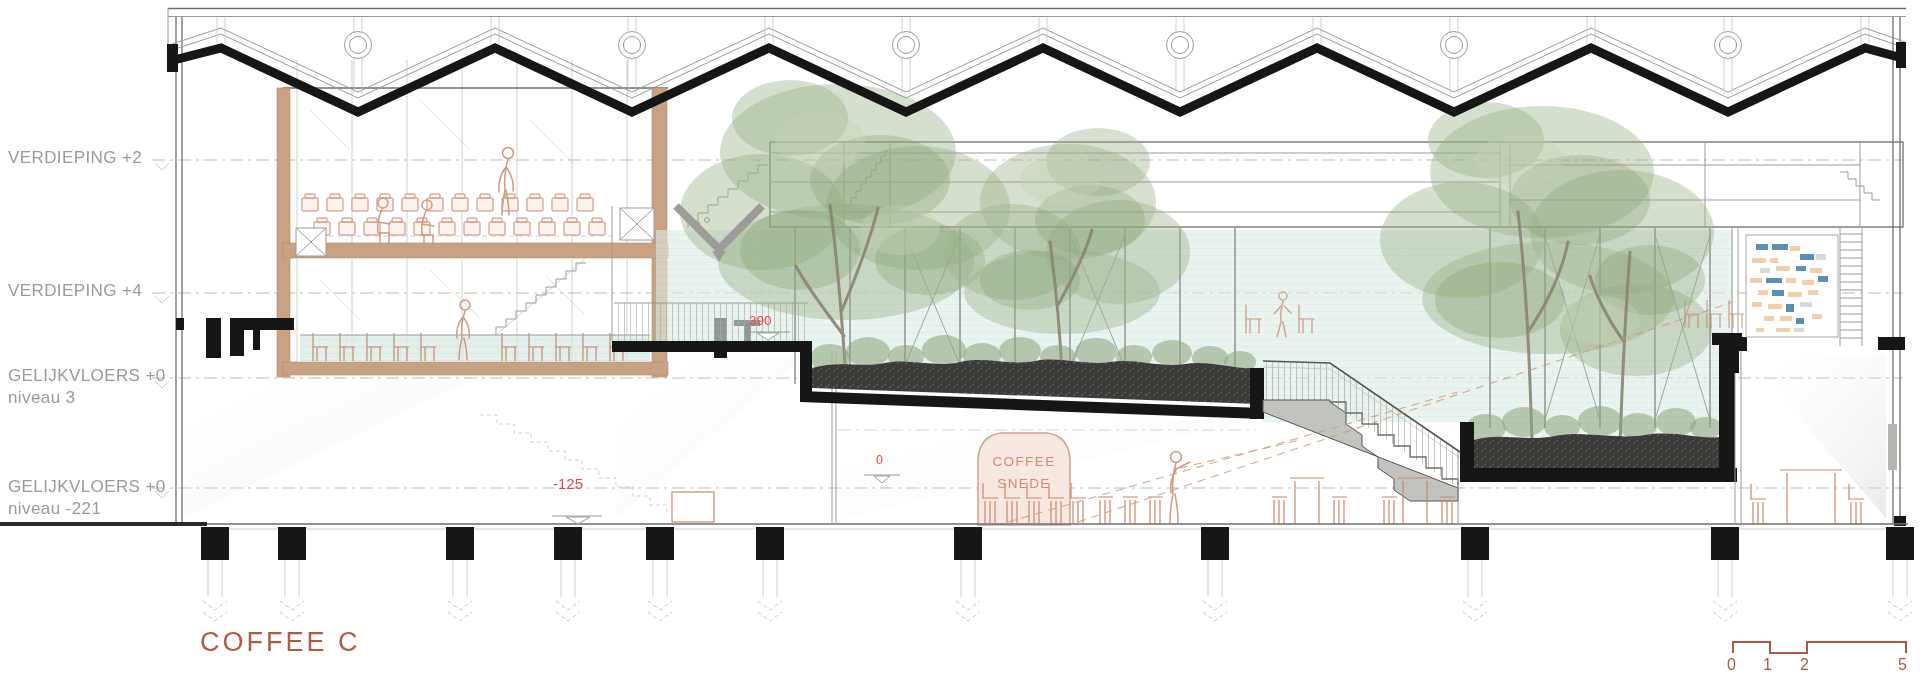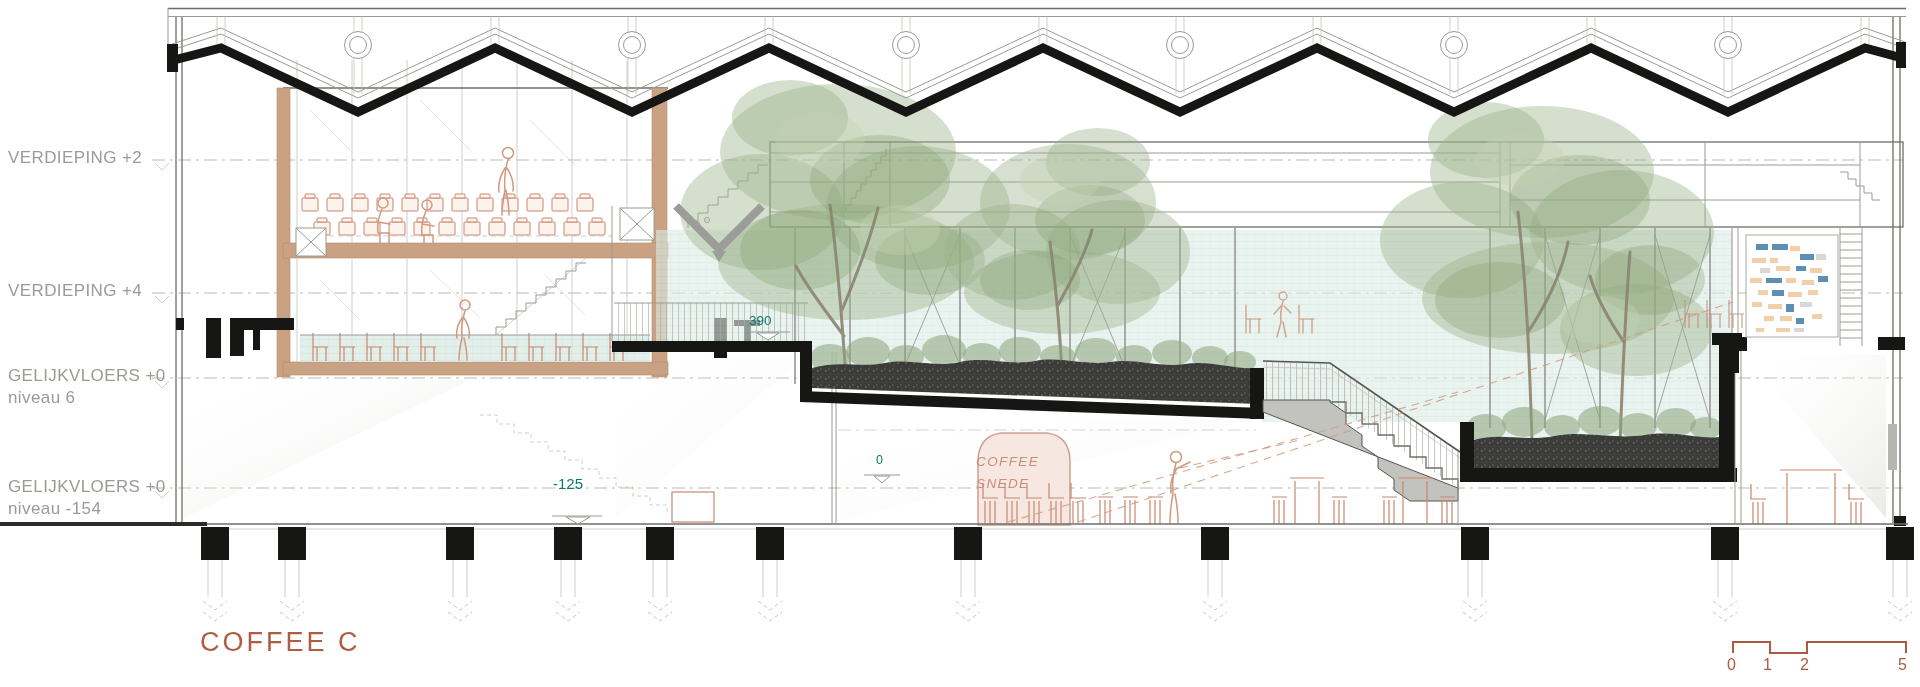--- a/index.html
+++ b/index.html
@@ -2,22 +2,22 @@
 <html><head>
 <meta charset="utf-8">
 <style>
   html,body{margin:0;padding:0;background:#ffffff;}
   .canvas{position:relative;width:1920px;height:686px;background:#ffffff;overflow:hidden;
           font-family:"Liberation Sans", sans-serif;}
   svg{position:absolute;left:0;top:0;}
   .overlay{position:absolute;white-space:nowrap;}
   .lvl{color:#9b9b95;font-size:17px;letter-spacing:.4px;line-height:22px;}
   .title{color:#b05c42;font-size:27px;letter-spacing:3px;}
-  .ann{color:#0f766e;}
-  .coffee{color:#c98d79;font-size:13.5px;letter-spacing:1.4px;line-height:1.65;width:96px;white-space:normal;font-style:italic;}
+  .ann{color:#ef4444;}
+  .coffee{color:#c98d79;font-size:13.5px;letter-spacing:1.4px;line-height:1.65;text-align:center;width:96px;white-space:normal;}
   .snum{color:#ad5a42;font-size:16px;}
   
   .thin{stroke:#9a9a94;stroke-width:1;fill:none;}
   .thin2{stroke:#c3c3bd;stroke-width:.8;fill:none;}
   .med{stroke:#6e6e68;stroke-width:1.3;fill:none;}
   .blk{fill:#161614;stroke:none;}
   .wood{fill:#c9a183;stroke:#b18a6b;stroke-width:.6;}
   .ter{stroke:#c9876f;stroke-width:1.2;fill:none;}
   .fig{stroke:#cf9a7e;stroke-width:1.5;fill:none;stroke-linecap:round;}
   .dash{stroke:#b9b9b3;stroke-width:1;fill:none;stroke-dasharray:13 5 3 5;}
@@ -493,25 +493,25 @@
 <div class="overlay lvl" style="left:8px;top:147px;">
   <div>VERDIEPING +2</div>
   <div></div>
 </div>
 <div class="overlay lvl" style="left:8px;top:280px;">
   <div>VERDIEPING +4</div>
   <div></div>
 </div>
 <div class="overlay lvl" style="left:8px;top:365px;">
   <div>GELIJKVLOERS +0</div>
-  <div>niveau 6</div>
+  <div>niveau 3</div>
 </div>
 <div class="overlay lvl" style="left:8px;top:476px;">
   <div>GELIJKVLOERS +0</div>
-  <div>niveau -154</div>
+  <div>niveau -221</div>
 </div>
 
 <div class="overlay ann" style="left:749px;top:313px;font-size:13.5px;">390</div>
 <div class="overlay ann" style="left:553px;top:475px;font-size:15px;">-125</div>
 <div class="overlay ann" style="left:876px;top:453px;font-size:12.5px;">0</div>
 
 <div class="overlay coffee" style="left:976px;top:451px;">
   <div>COFFEE</div>
   <div>SNEDE</div>
 </div>

